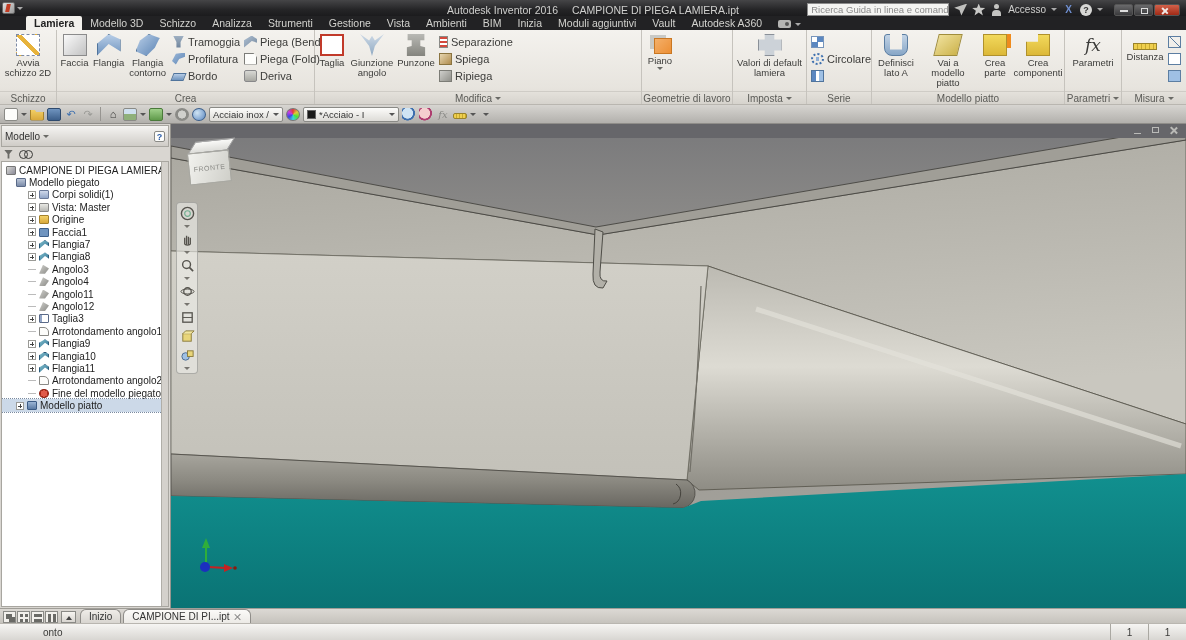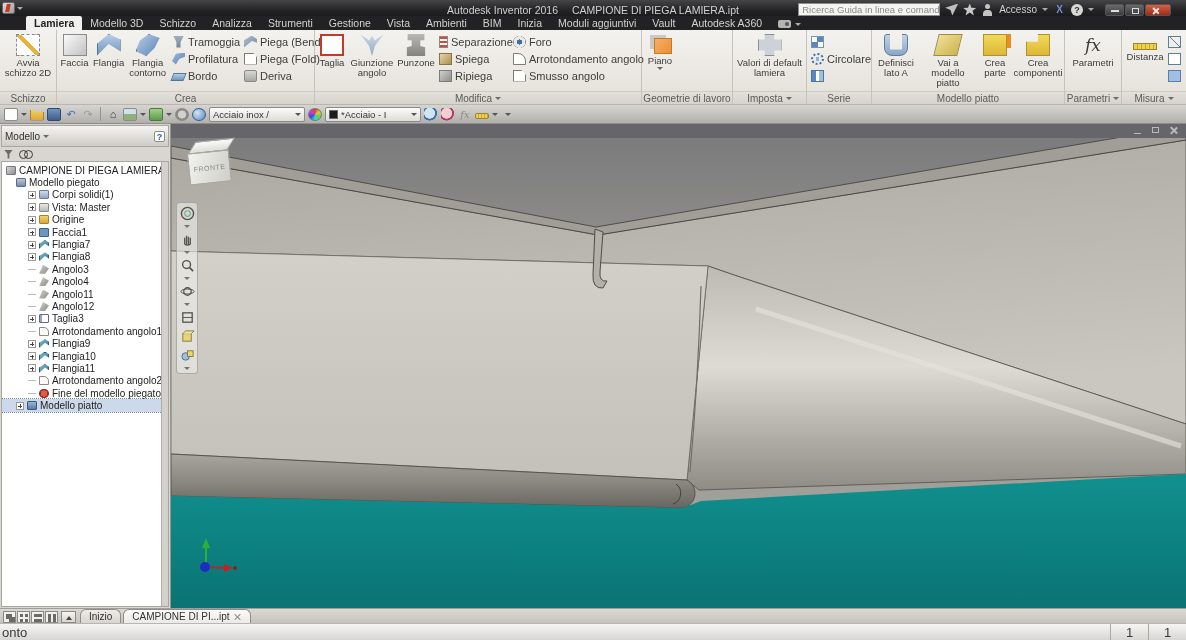--- a/index.html
+++ b/index.html
@@ -7,21 +7,21 @@
   body{background:#d8d5d0;font-size:11px;color:#333;}
 
   
   .titlebar{height:16px;background:linear-gradient(#454547,#252527 60%,#1b1b1d);display:flex;align-items:flex-end;position:relative;color:#c6c6c4;}
   .appbtn{width:34px;height:16px;display:flex;align-items:center;padding-left:2px;gap:2px;}
   .applogo{width:13px;height:12px;background:linear-gradient(135deg,#e0e0e0,#9a9a9a);border:1px solid #666;border-radius:2px;position:relative;}
   .applogo::after{content:"";position:absolute;left:3px;top:1px;width:4px;height:8px;background:#c23b22;transform:skewX(-12deg);}
   .tcaret{width:0;height:0;border-left:3px solid transparent;border-right:3px solid transparent;border-top:3px solid #aaa;}
   .titletext{position:absolute;left:50%;transform:translateX(-50%);white-space:nowrap;font-size:10.5px;color:#cfcfcd;}
   .titletext b{font-weight:normal;margin-left:14px;}
-  .tb-right{margin-left:auto;display:flex;align-items:center;gap:5px;padding-right:15px;}
+  .tb-right{margin-left:auto;display:flex;align-items:center;gap:5px;padding-right:6px;}
   .searchbox{width:142px;height:13px;background:#f4f4f2;border:1px solid #8b8b8b;color:#8a8a8a;font-size:9.5px;padding:0 3px;display:flex;align-items:center;overflow:hidden;white-space:nowrap;}
   .tbicon{width:13px;height:12px;display:inline-block;}
   .ic-send{clip-path:polygon(0 35%,100% 0,55% 100%,40% 55%);background:#bfbfbd;}
   .ic-star{clip-path:polygon(50% 0,63% 35%,100% 38%,72% 60%,82% 100%,50% 76%,18% 100%,28% 60%,0 38%,37% 35%);background:#c9c9c7;}
   .ic-person{position:relative;background:transparent;}
   .ic-person::before{content:"";position:absolute;left:4px;top:0;width:5px;height:5px;border-radius:50%;background:#c4c4c2;}
   .ic-person::after{content:"";position:absolute;left:2px;top:6px;width:9px;height:6px;border-radius:4px 4px 0 0;background:#c4c4c2;}
   .ic-x360{color:#6f8fd0;font-weight:bold;font-size:10px;line-height:12px;text-align:center;}
   .ic-help{width:12px;height:12px;border-radius:50%;background:#d8d8d6;color:#333;font-size:9px;font-weight:bold;text-align:center;line-height:12px;}
   .accesso{font-size:10px;color:#cfcfcd;}
@@ -172,21 +172,21 @@
   .w-four i{left:2px;top:2px;width:3px;height:3px;box-shadow:5px 0 0 #6a6a66,0 5px 0 #6a6a66,5px 5px 0 #6a6a66;}
   .w-horiz i{left:2px;top:2px;width:8px;height:3px;box-shadow:0 5px 0 #6a6a66;}
   .w-vert i{left:2px;top:2px;width:3px;height:8px;box-shadow:5px 0 0 #6a6a66;}
   .w-up{width:15px;height:12px;border:1px solid #8a8a86;background:linear-gradient(#f6f4f0,#d8d5d0);margin:0 4px 0 2px;position:relative;}
   .w-up::after{content:"";position:absolute;left:4px;top:4px;border-left:3px solid transparent;border-right:3px solid transparent;border-bottom:4px solid #444;}
   .doctab{height:14px;display:flex;align-items:center;gap:4px;padding:0 8px;border:1px solid #8f8d89;border-bottom:none;border-radius:6px 6px 0 0;font-size:10px;color:#333;background:linear-gradient(#efece8,#d8d5d0);margin-right:2px;white-space:nowrap;}
   .doctab.active{background:linear-gradient(#fbfaf8,#eceae6);font-weight:normal;}
   .tabclose{width:8px;height:8px;position:relative;opacity:.7;}
   .tabclose::before,.tabclose::after{content:"";position:absolute;left:3.5px;top:0;width:1.2px;height:8px;background:#555;}
   .tabclose::before{transform:rotate(45deg);} .tabclose::after{transform:rotate(-45deg);}
-  .statusbar{height:17px;background:linear-gradient(#f6f5f3,#d8d6d2);display:flex;align-items:center;font-size:13px;color:#3a3a38;border-top:1px solid #b9b6b0;}
+  .statusbar{height:17px;background:linear-gradient(#f6f5f3,#d8d6d2);display:flex;align-items:center;font-size:10px;color:#3a3a38;border-top:1px solid #b9b6b0;padding-left:41px;}
   .sb-left{padding-left:2px;}
   .sb-right{margin-left:auto;display:flex;}
   .sb-cell{width:38px;text-align:center;border-left:1px solid #aaa8a2;height:17px;line-height:17px;}
 </style>
 </head>
 <body>
 
 <div class="titlebar">
   <div class="appbtn">
     <span class="applogo"></span>
@@ -326,34 +326,20 @@
           </div>
         <div class="smallbtn">
             <span class="ic13 ip-spiega"></span>
             <span>Spiega</span>
           </div>
         <div class="smallbtn">
             <span class="ic13 ip-ripiega"></span>
             <span>Ripiega</span>
           </div>
       </div>
-      <div class="smallcol" style="width:130px">
-        <div class="smallbtn">
-            <span class="ic13 ip-foro"></span>
-            <span>Foro</span>
-          </div>
-        <div class="smallbtn">
-            <span class="ic13 ip-arrangolo"></span>
-            <span>Arrotondamento angolo</span>
-          </div>
-        <div class="smallbtn">
-            <span class="ic13 ip-smusso"></span>
-            <span>Smusso angolo</span>
-          </div>
-      </div>
     </div>
     <div class="rp-label">
         <span>Modifica</span>
         <span class="dcaret"></span>
       </div>
   </div>
 
   <div class="rpanel" style="width:91px">
     <div class="rp-content">
       <div class="bigbtn" style="width:34px">
@@ -475,21 +461,21 @@
   <span class="q q-undo">↶</span>
   <span class="q q-redo">↷</span>
   <span class="qsep"></span>
   <span class="q q-home">⌂</span>
   <span class="q q-img"></span>
   <span class="tcaret" style="border-top-color:#555"></span>
   <span class="q q-ret"></span>
   <span class="tcaret" style="border-top-color:#555"></span>
   <span class="q q-sel"></span>
   <span class="q q-globe"></span>
-  <div class="qdrop" style="width:96px">
+  <div class="qdrop" style="width:74px">
     <span class="val">Acciaio inox /</span>
     <span class="tcaret" style="border-top-color:#555;margin-left:auto"></span>
   </div>
   <span class="q q-wheel"></span>
   <div class="qdrop" style="width:96px">
     <span class="swatch"></span>
     <span class="val">*Acciaio - I</span>
     <span class="tcaret" style="border-top-color:#555;margin-left:auto"></span>
   </div>
   <span class="q q-zoomin"></span>

